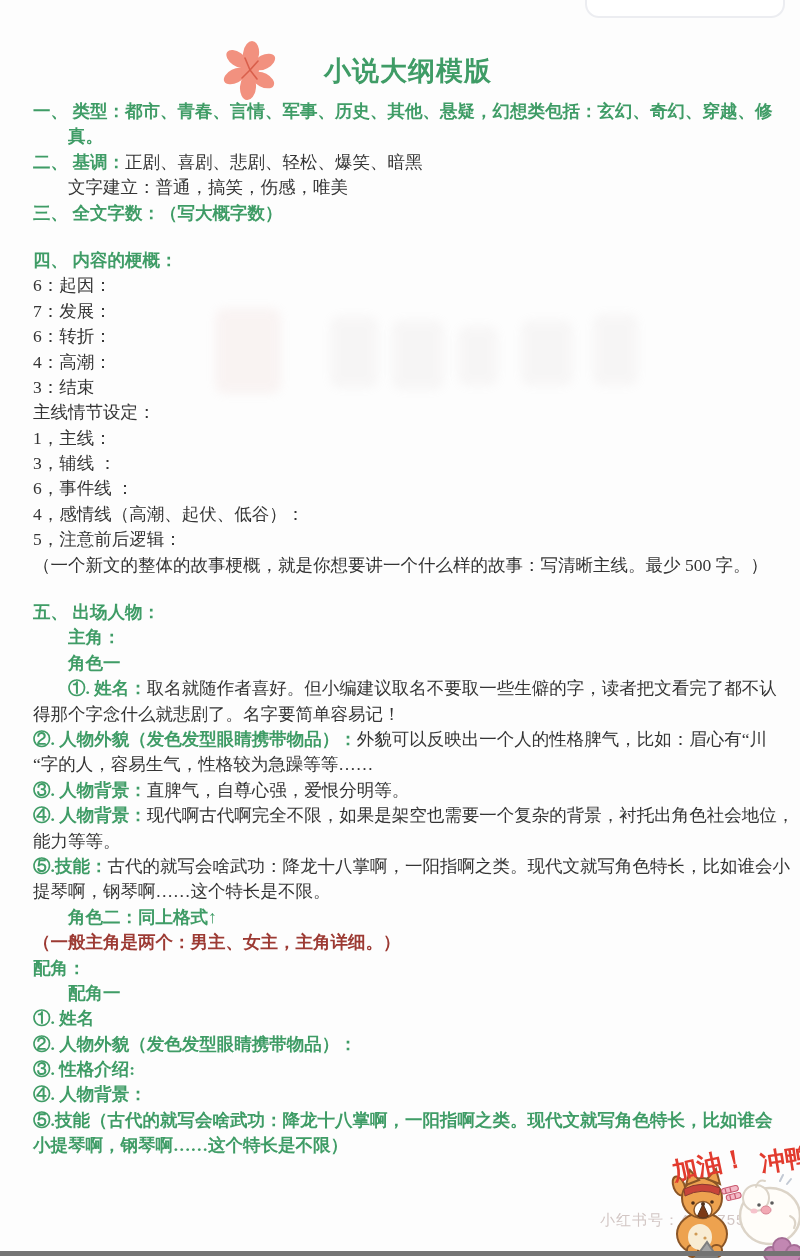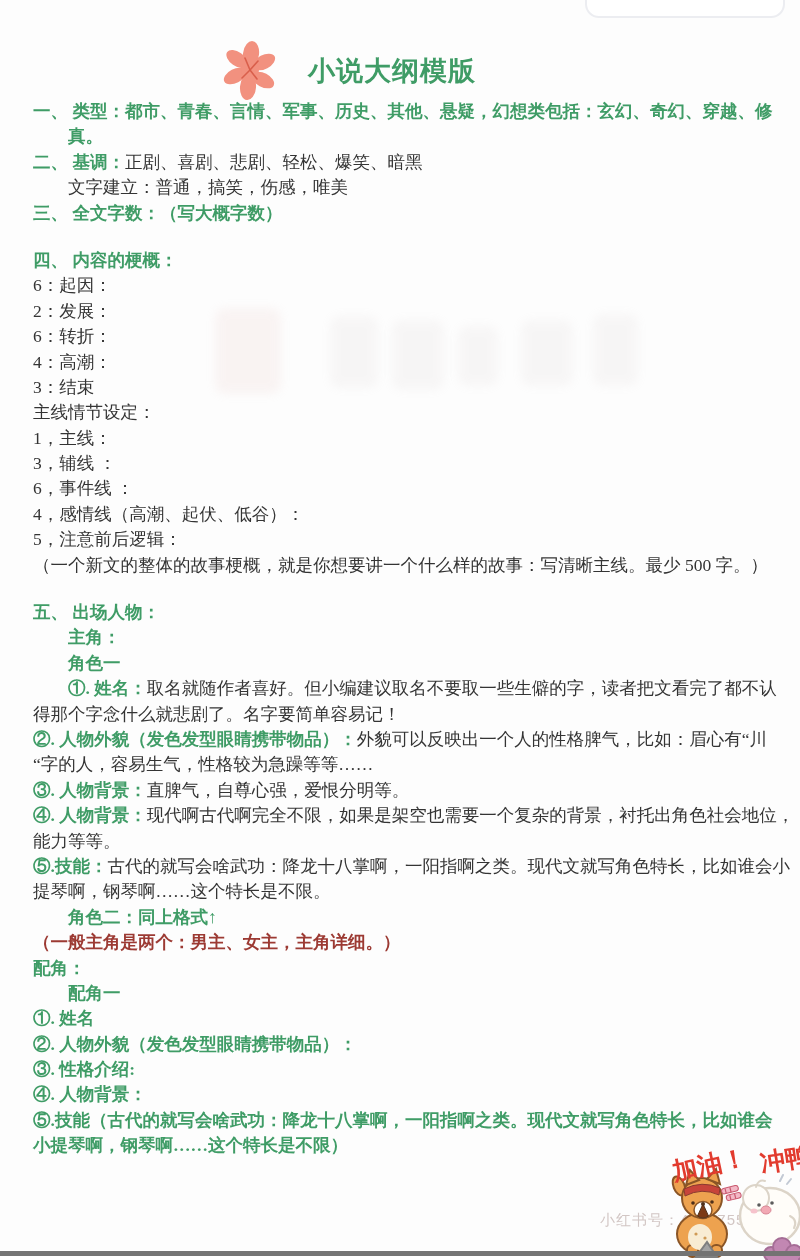--- a/index.html
+++ b/index.html
@@ -9,21 +9,21 @@
     font-family:"Liberation Serif","DejaVu Serif",serif;
   }
   
   .card-edge {
     position:absolute; left:585px; top:-18px; width:196px; height:32px;
     background:#ffffff; border:2px solid #ecedf1; border-radius:14px;
   }
   
   .flower { position:absolute; left:221px; top:40px; width:60px; height:60px; }
   .title {
-    position:absolute; left:308px; top:53px;
+    position:absolute; left:324px; top:53px;
     font-size:27px; font-weight:700; color:var(--green);
     font-family:"Liberation Sans","DejaVu Sans",sans-serif; letter-spacing:1px;
     white-space:nowrap;
   }
   
   .doc { position:absolute; left:33px; top:99px; width:740px; z-index:2; font-size:17.5px; }
   .line { line-height:25.4px; height:25.4px; white-space:nowrap; }
   .line.gap { margin-top:22px; }
   .line.ind { padding-left:35px; }
   .seg-g { color:var(--green); font-weight:700; }
@@ -90,21 +90,21 @@
   </div>
 
   <div class="doc">
       <div class="line"><span class="seg-g">一、 类型：都市、青春、言情、军事、历史、其他、悬疑，幻想类包括：玄幻、奇幻、穿越、修</span></div>
       <div class="line ind"><span class="seg-g">真。</span></div>
       <div class="line"><span class="seg-g">二、 基调：</span><span class="seg-k">正剧、喜剧、悲剧、轻松、爆笑、暗黑</span></div>
       <div class="line ind"><span class="seg-k">文字建立：普通，搞笑，伤感，唯美</span></div>
       <div class="line"><span class="seg-g">三、 全文字数：（写大概字数）</span></div>
       <div class="line gap"><span class="seg-g">四、 内容的梗概：</span></div>
       <div class="line"><span class="seg-k">6：起因：</span></div>
-      <div class="line"><span class="seg-k">2：发展：</span></div>
+      <div class="line"><span class="seg-k">7：发展：</span></div>
       <div class="line"><span class="seg-k">6：转折：</span></div>
       <div class="line"><span class="seg-k">4：高潮：</span></div>
       <div class="line"><span class="seg-k">3：结束</span></div>
       <div class="line"><span class="seg-k">主线情节设定：</span></div>
       <div class="line"><span class="seg-k">1，主线：</span></div>
       <div class="line"><span class="seg-k">3，辅线 ：</span></div>
       <div class="line"><span class="seg-k">6，事件线 ：</span></div>
       <div class="line"><span class="seg-k">4，感情线（高潮、起伏、低谷）：</span></div>
       <div class="line"><span class="seg-k">5，注意前后逻辑：</span></div>
       <div class="line"><span class="seg-k">（一个新文的整体的故事梗概，就是你想要讲一个什么样的故事：写清晰主线。最少 500 字。）</span></div>

